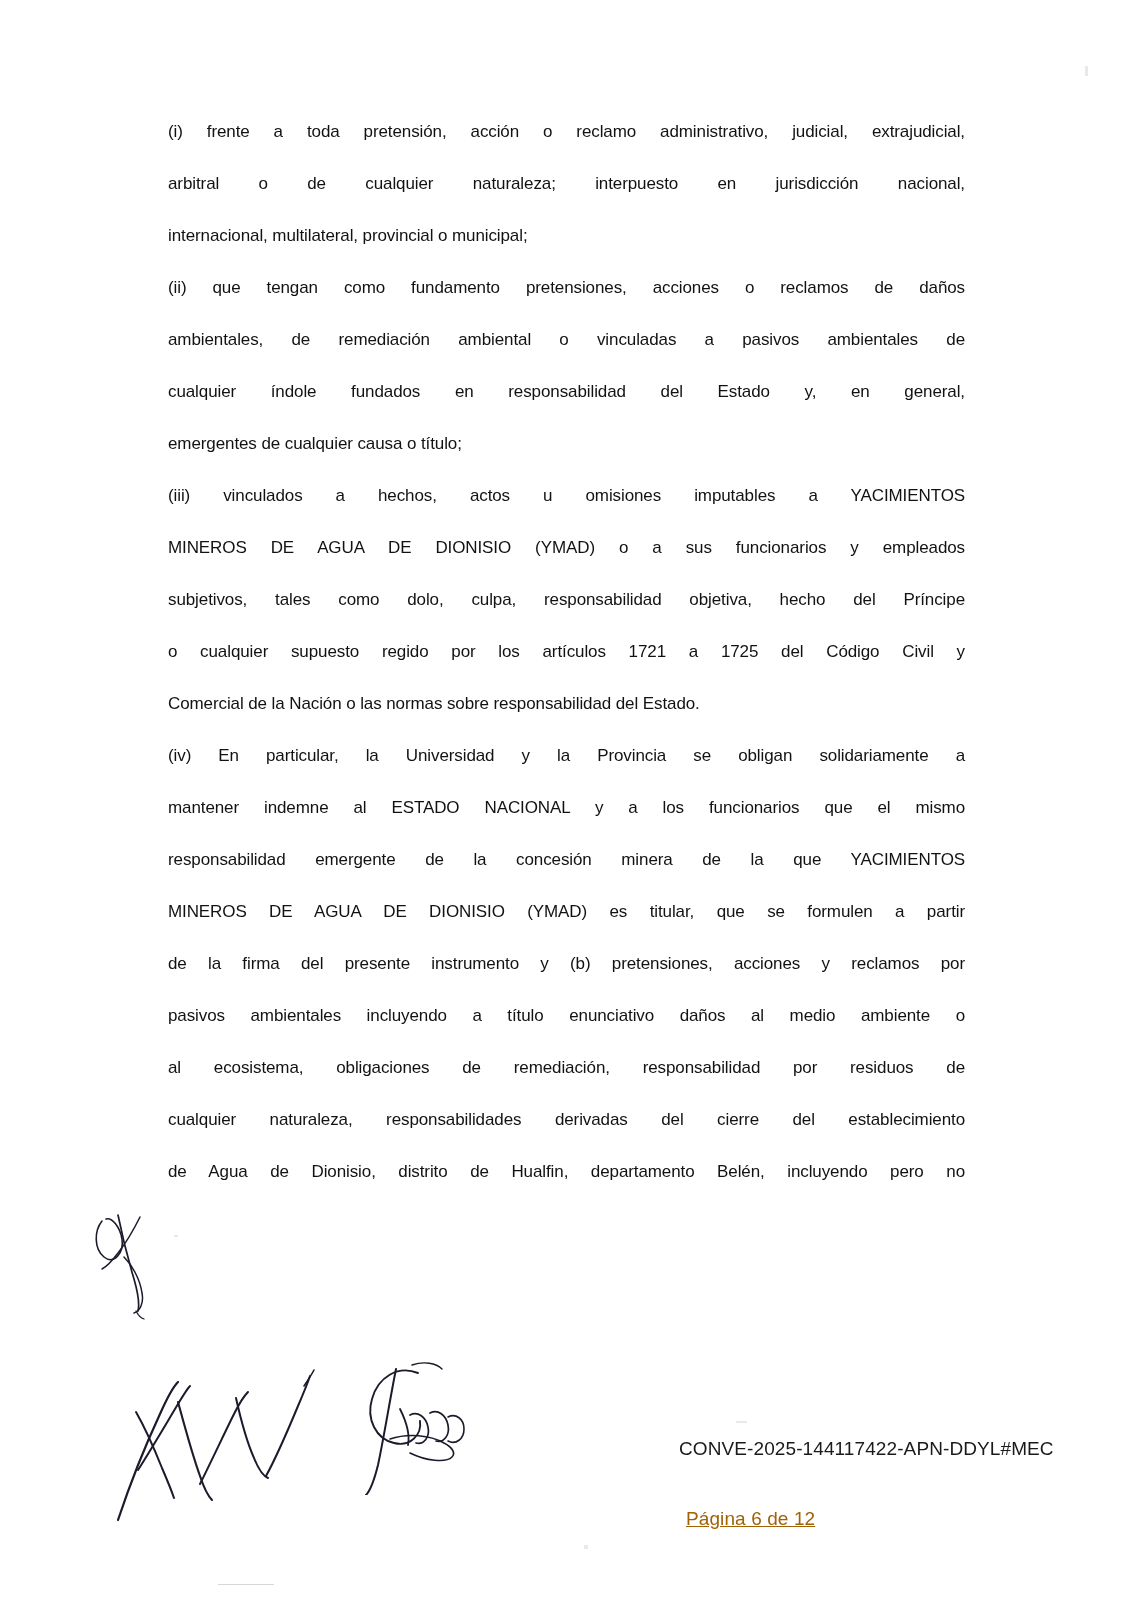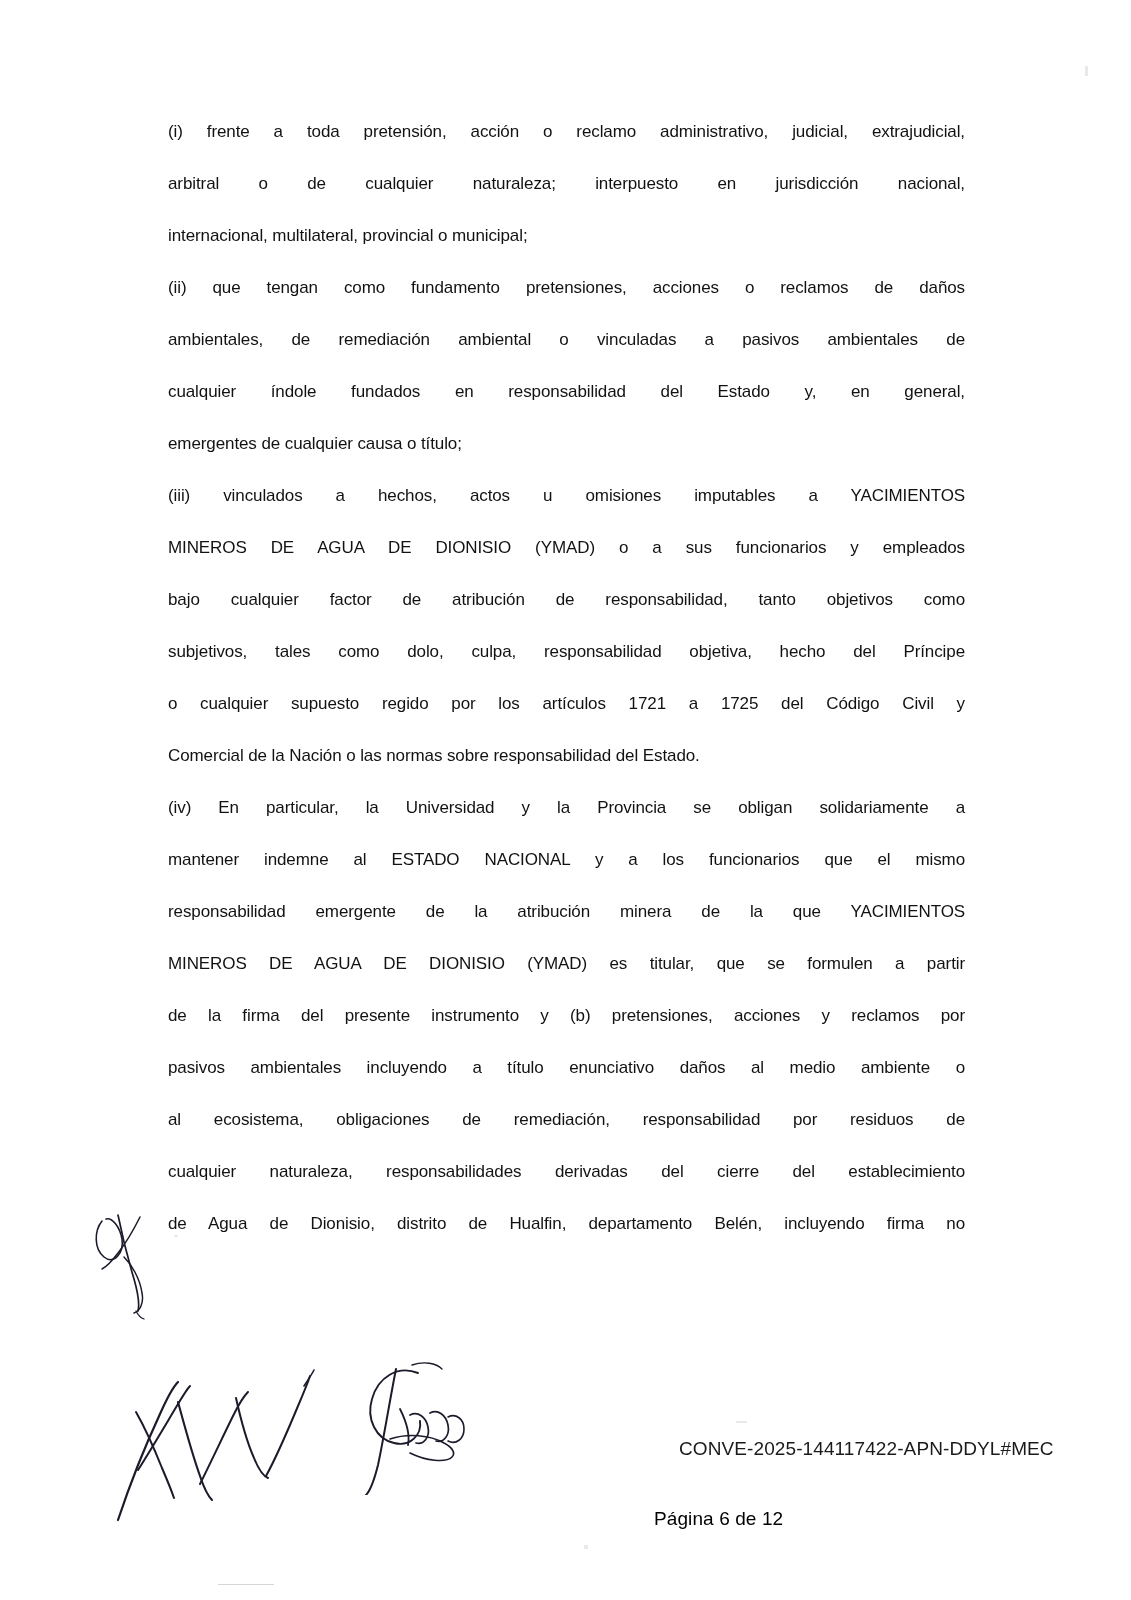--- a/index.html
+++ b/index.html
@@ -49,26 +49,27 @@
     left: 679px;
     top: 1438px;
     font-size: 19px;
     color: #1a1a1a;
     letter-spacing: 0.1px;
     white-space: nowrap;
   }
 
   .footer-page {
     position: absolute;
-    left: 654px;
+    left: 686px;
     top: 1508px;
     font-size: 19px;
-    color: #000000;
+    color: #a16207;
     letter-spacing: 0.1px;
     white-space: nowrap;
+    text-decoration: underline;
   }
 
   
   .signature {
     position: absolute;
     pointer-events: none;
   }
 
   .sig-initial-top {
     left: 88px;
@@ -141,36 +142,35 @@
     <div>
       <div class="doc-line">(ii) que tengan como fundamento pretensiones, acciones o reclamos de daños</div>
       <div class="doc-line">ambientales, de remediación ambiental o vinculadas a pasivos ambientales de</div>
       <div class="doc-line">cualquier índole fundados en responsabilidad del Estado y, en general,</div>
       <div class="doc-line ragged">emergentes de cualquier causa o título;</div>
     </div>
 
     <div>
       <div class="doc-line">(iii) vinculados a hechos, actos u omisiones imputables a YACIMIENTOS</div>
       <div class="doc-line">MINEROS DE AGUA DE DIONISIO (YMAD) o a sus funcionarios y empleados</div>
-      <div class="doc-line">bajo cualquier factor de atribución de responsabilidad, tanto objetivos como</div>
       <div class="doc-line">subjetivos, tales como dolo, culpa, responsabilidad objetiva, hecho del Príncipe</div>
       <div class="doc-line">o cualquier supuesto regido por los artículos 1721 a 1725 del Código Civil y</div>
       <div class="doc-line ragged">Comercial de la Nación o las normas sobre responsabilidad del Estado.</div>
     </div>
 
     <div>
       <div class="doc-line">(iv) En particular, la Universidad y la Provincia se obligan solidariamente a</div>
       <div class="doc-line">mantener indemne al ESTADO NACIONAL y a los funcionarios que el mismo</div>
-      <div class="doc-line">responsabilidad emergente de la atribución minera de la que YACIMIENTOS</div>
+      <div class="doc-line">responsabilidad emergente de la concesión minera de la que YACIMIENTOS</div>
       <div class="doc-line">MINEROS DE AGUA DE DIONISIO (YMAD) es titular, que se formulen a partir</div>
       <div class="doc-line">de la firma del presente instrumento y (b) pretensiones, acciones y reclamos por</div>
       <div class="doc-line">pasivos ambientales incluyendo a título enunciativo daños al medio ambiente o</div>
       <div class="doc-line">al ecosistema, obligaciones de remediación, responsabilidad por residuos de</div>
       <div class="doc-line">cualquier naturaleza, responsabilidades derivadas del cierre del establecimiento</div>
-      <div class="doc-line">de Agua de Dionisio, distrito de Hualfin, departamento Belén, incluyendo firma no</div>
+      <div class="doc-line">de Agua de Dionisio, distrito de Hualfin, departamento Belén, incluyendo pero no</div>
     </div>
 
   </div>
 
   <div class="signature sig-initial-top">
     <svg viewBox="0 0 80 115" preserveAspectRatio="none">
       <path d="M14 16 C6 26, 6 44, 16 52 C26 60, 36 48, 34 34 C32 22, 24 12, 18 14" stroke-width="1.6"></path>
       <path d="M30 10 C34 30, 40 54, 46 74 C50 88, 52 98, 50 106" stroke-width="1.7"></path>
       <path d="M52 12 C46 24, 38 38, 30 48 C24 56, 18 62, 14 64" stroke-width="1.5"></path>
       <path d="M36 52 C44 60, 52 74, 54 88 C56 98, 52 106, 46 108" stroke-width="1.5"></path>

